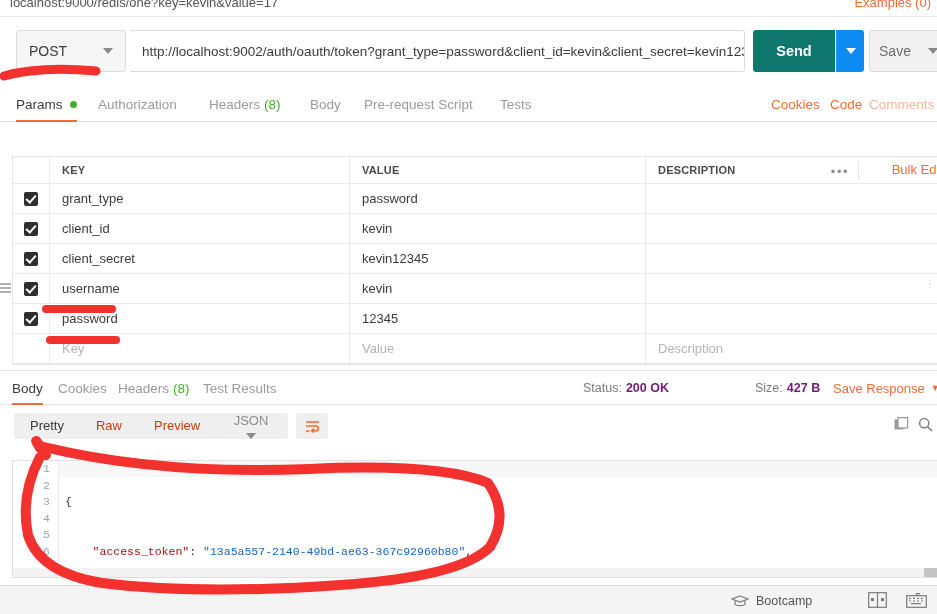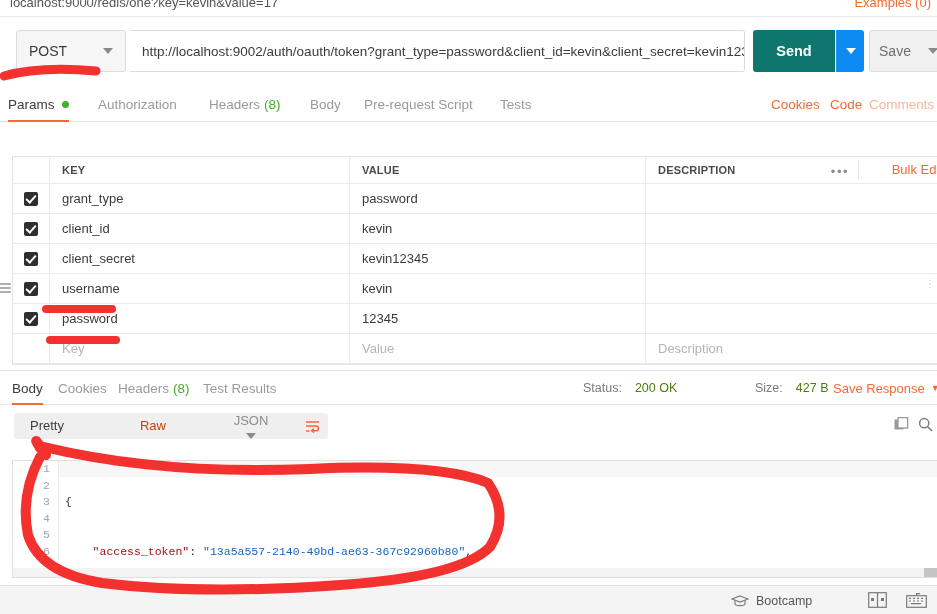--- a/index.html
+++ b/index.html
@@ -120,28 +120,28 @@
   .resp-sep { position: absolute; left: 0; top: 370px; width: 937px; height: 1px; background: #e4e4e4; }
   .resp-tabs { position: absolute; left: 0; top: 371px; width: 937px; height: 34px;
                border-bottom: 1px solid #e4e4e4; }
   .rtab { position: absolute; top: 0; height: 34px; display: flex; align-items: center;
           font-size: 13.5px; color: #9a9a9a; cursor: pointer; white-space: nowrap; }
   .rtab.active { color: #3b3b3b; }
   .rtab.active::after { content:''; position:absolute; left:0; right:0; bottom:0;
                         height:2px; background:#f26b33; }
   .meta { position: absolute; top: 0; height: 34px; display: flex; align-items: center;
           font-size: 12.5px; color: #7a7a7a; white-space: nowrap; }
-  .meta b { font-weight: normal; color: #4d7c0f; margin-left: 13px; }
+  .meta b { font-weight: bold; color: #701a75; margin-left: 4px; }
   .save-resp { position: absolute; top: 0; height: 34px; display: flex; align-items: center;
                font-size: 13px; color: #f26b33; cursor: pointer; white-space: nowrap; }
 
   
   .fmt-bar { position: absolute; left: 0; top: 405px; width: 937px; height: 40px; }
   .fmt-group { position: absolute; left: 14px; top: 8px; height: 26px; background: #efefef;
-               border-radius: 3px; display: flex; align-items: center; gap: 44px; }
+               border-radius: 3px; display: flex; align-items: center; }
   .fmt-item { padding: 0 16px; font-size: 13px; color: #c2410c; line-height: 26px;
               cursor: pointer; }
   .fmt-item.active { color: #3b3b3b; }
   .json-sel { position: absolute; left: 214px; top: 8px; width: 74px; height: 26px;
               background: #efefef; border-radius: 3px; display: flex; align-items: center;
               padding: 0 9px; cursor: pointer; flex-direction: column; }
   .json-sel span { font-size: 13px; color: #8d8d8d; flex: 1; }
   .wrap-btn { position: absolute; left: 296px; top: 8px; width: 32px; height: 26px;
               background: #efefef; border-radius: 3px; display: flex; align-items: center;
               justify-content: center; cursor: pointer; }
@@ -203,21 +203,21 @@
     </div>
     <div class="save-btn">
       <span>Save</span>
     </div>
     <div class="save-caret">
       <div class="caret"></div>
     </div>
   </div>
 
   <div class="req-tabs">
-    <div class="tab active" style="left:8px">
+    <div class="tab active" style="left:16px">
       <span>Params</span>
       <span class="dot-green"></span>
     </div>
     <div class="tab" style="left:98px">
       <span>Authorization</span>
     </div>
     <div class="tab" style="left:209px">
       <span>Headers</span>
       <span class="cnt-green">(8)</span>
     </div>

